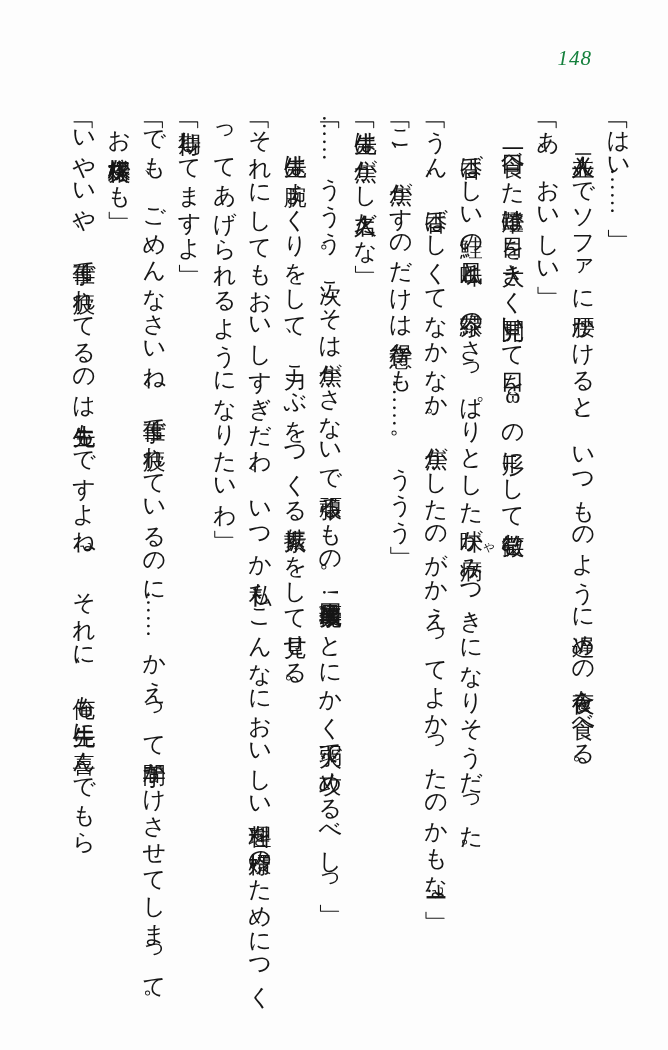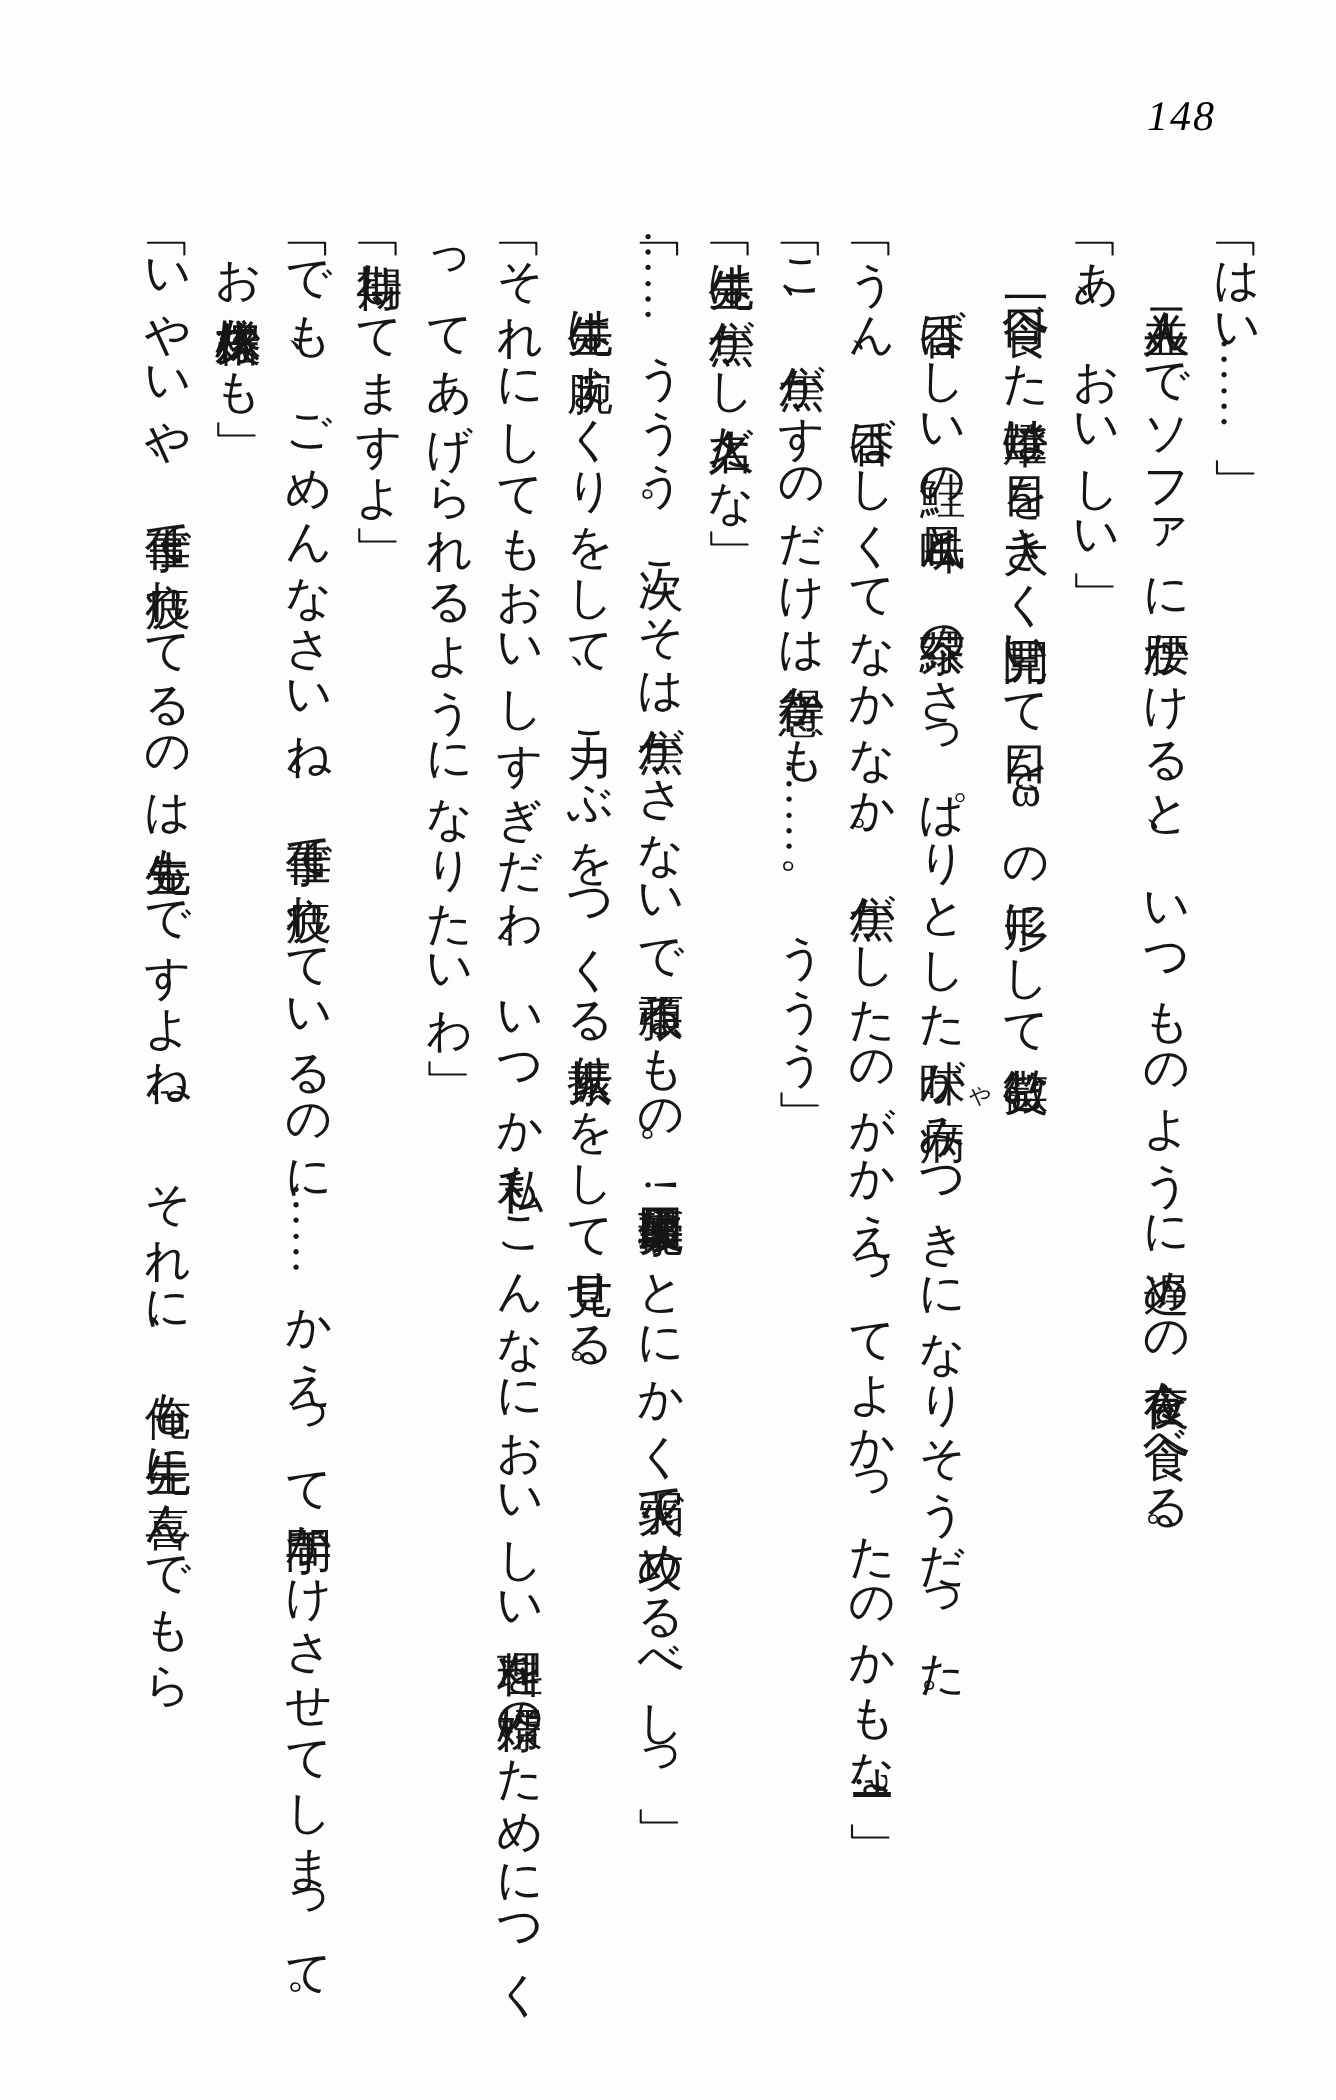--- a/index.html
+++ b/index.html
@@ -13,24 +13,24 @@
   .page {
     position: relative;
     width: 668px;
     height: 1050px;
     background: #fdfdfd;
     overflow: hidden;
   }
   .page-number {
     position: absolute;
     top: 46px;
-    right: 60px;
+    right: 76px;
     font-size: 21px;
     font-style: italic;
-    color: #000000;
+    color: #15803d;
     letter-spacing: 1px;
   }
   .text-block {
     position: absolute;
     top: 114px;
     right: 32px;
     width: 602px;
     height: 900px;
     writing-mode: vertical-rl;
     -webkit-writing-mode: vertical-rl;

